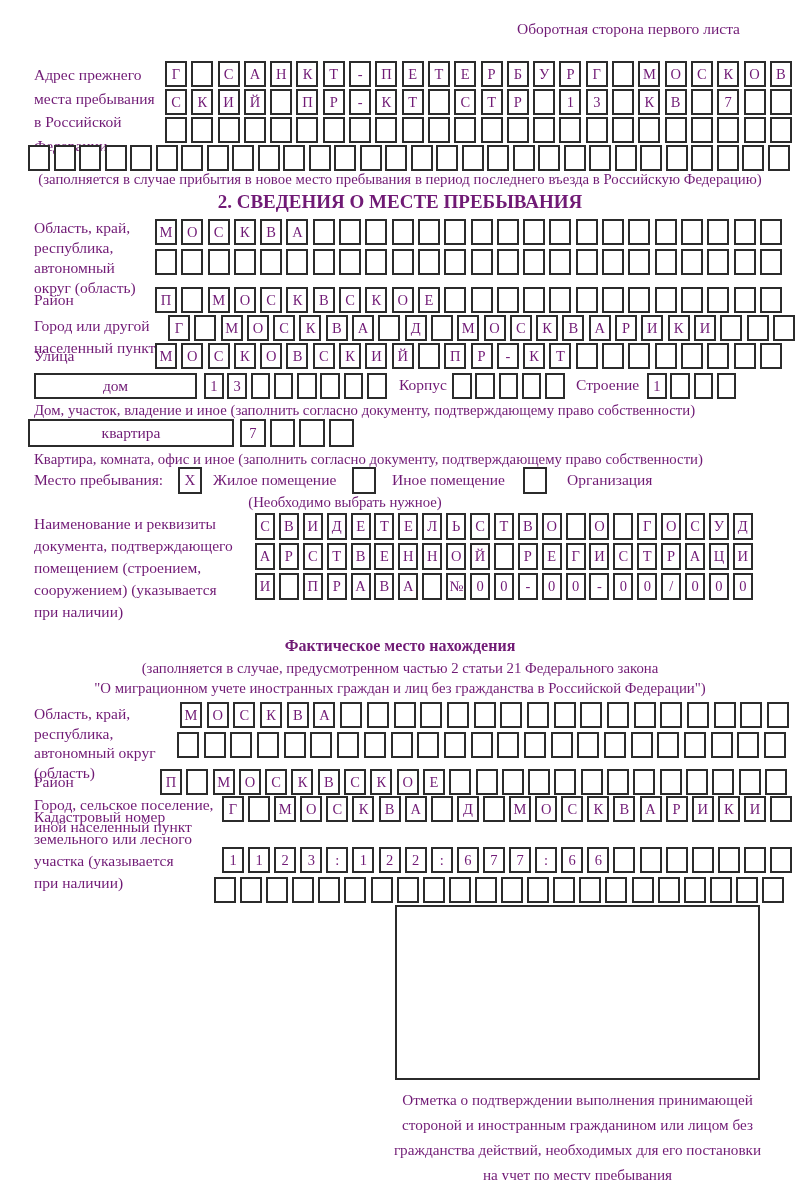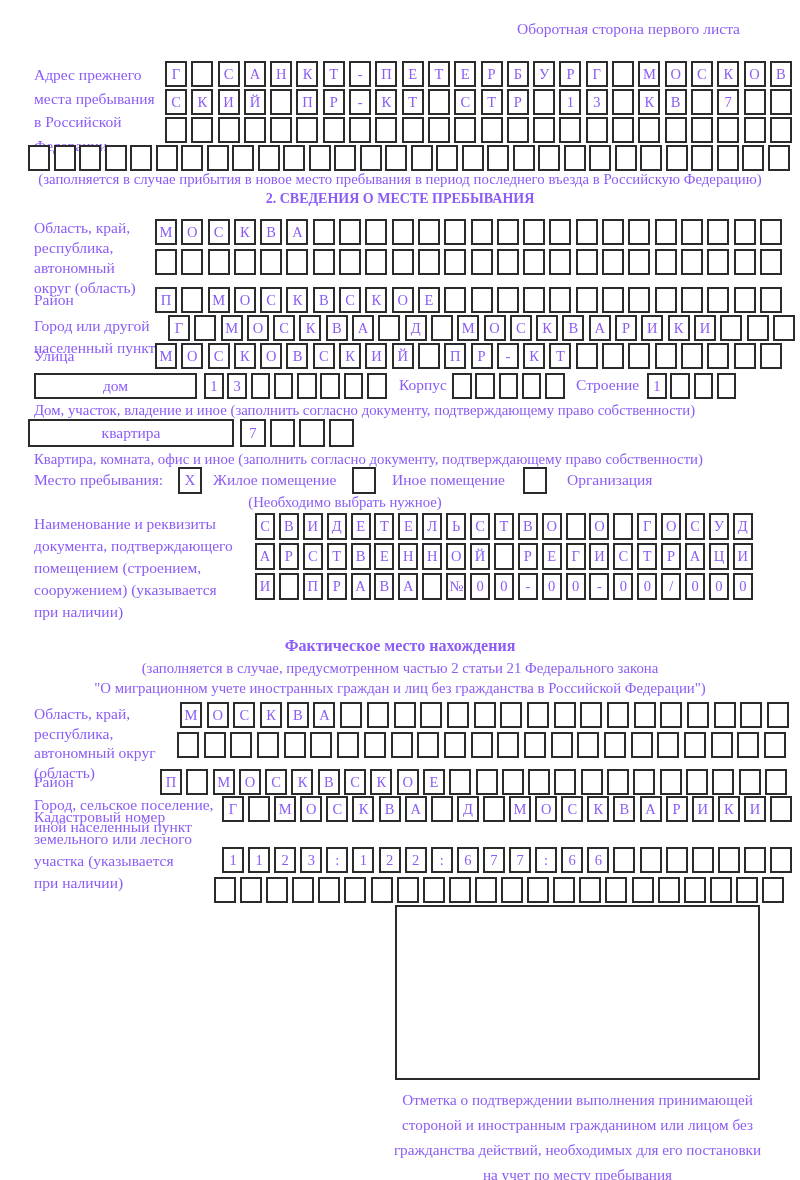--- a/index.html
+++ b/index.html
@@ -1,23 +1,23 @@
 <!DOCTYPE html>
 <html><head>
 <meta charset="utf-8">
 <style>
   html,body{margin:0;padding:0;background:#fff;}
   .page{position:relative;width:800px;height:1180px;background:#ffffff;
-        font-family:"Liberation Serif","DejaVu Serif",serif;color:#8b5cf6;overflow:hidden;}
+        font-family:"Liberation Serif","DejaVu Serif",serif;color:#701a75;overflow:hidden;}
   .lbl{position:absolute;font-size:15.5px;white-space:nowrap;}
   .lblblock{position:absolute;font-size:15.5px;white-space:nowrap;}
   .lblblock div{height:auto;}
   .note{position:absolute;font-size:14.8px;white-space:nowrap;text-align:center;}
   .center{text-align:center;}
-  .title{position:absolute;font-weight:bold;font-size:14px;text-align:center;white-space:nowrap;}
+  .title{position:absolute;font-weight:bold;font-size:19px;text-align:center;white-space:nowrap;}
   .row{position:absolute;display:flex;}
   .cell{flex:0 0 auto;box-sizing:border-box;border:2px solid #2b2b2b;background:#fff;
         display:flex;align-items:center;justify-content:center;font-size:14.5px;line-height:1;}
   .r24 .cell{width:22px;height:26px;margin-right:4.3px;}
   .r30 .cell{width:22px;height:26px;margin-right:3.5px;}
   .r23 .cell{width:22px;height:26px;margin-right:4.7px;}
   .r22f .cell{width:22px;height:26px;margin-right:4.1px;}
   .r21 .cell{width:20px;height:27px;margin-right:3.9px;}
   .rhouse .cell{width:19.5px;height:26px;margin-right:3.8px;}
   .rapt .cell{width:25.5px;height:28px;margin-right:4px;}

